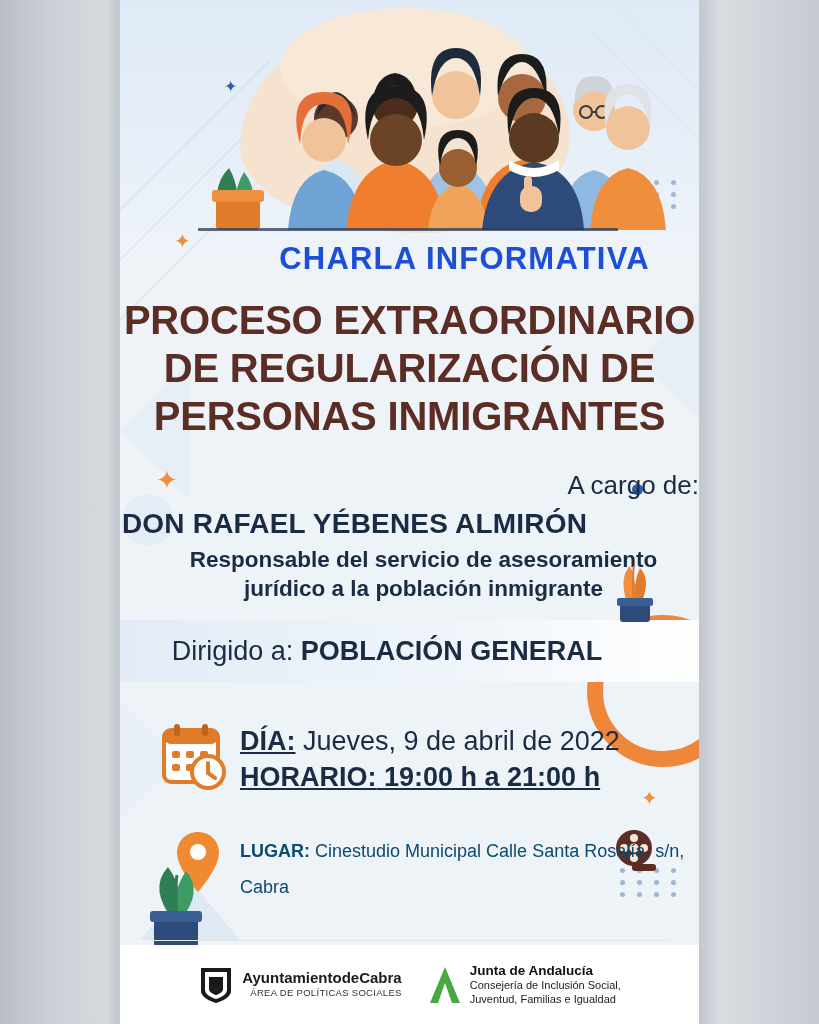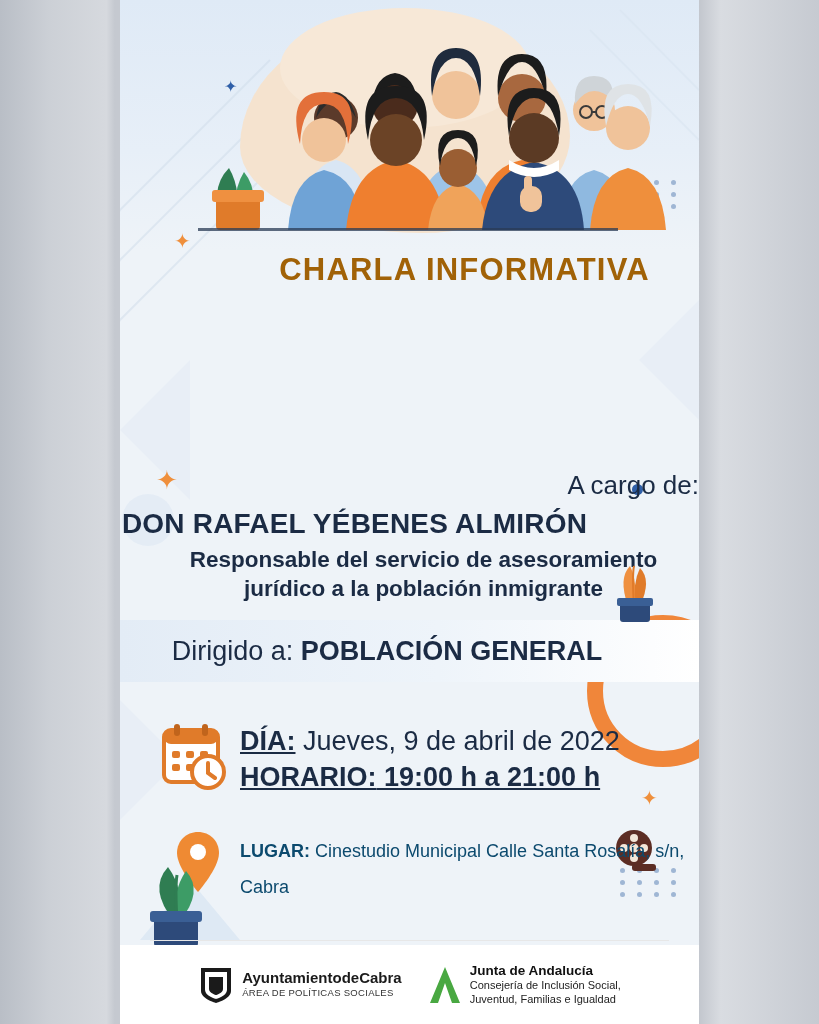--- a/index.html
+++ b/index.html
@@ -44,22 +44,22 @@
   .quarter::after{content:"";position:absolute;inset:-16px;}
   .band{
     position:absolute;left:0;top:620px;width:579px;height:62px;
     background:linear-gradient(90deg,#e3ecf6 0%,#eef4fa 55%,#ffffff 100%);
   }
   
   .illu{position:absolute;left:0;top:0;width:579px;height:250px;}
   .ground{position:absolute;left:78px;top:228px;width:420px;height:3px;background:#2a3b55;opacity:.75;}
   
   .kicker{
-    position:absolute;left:0;top:252px;width:689px;text-align:center;
-    font-size:31px;font-weight:bold;letter-spacing:1.2px;color:#a16207;
+    position:absolute;left:0;top:241px;width:689px;text-align:center;
+    font-size:31px;font-weight:bold;letter-spacing:1.2px;color:#1d4ed8;
   }
   .title{
     position:absolute;left:0;top:296px;width:579px;text-align:center;
     font-size:40px;line-height:48px;font-weight:bold;color:#5c2d24;
     letter-spacing:-0.2px;
   }
   .speaker-pre{
     position:absolute;left:0;top:470px;width:579px;text-align:right;
     font-size:26px;color:#1b2b44;
   }
@@ -89,21 +89,21 @@
   
   .cal{position:absolute;left:40px;top:722px;width:70px;height:70px;}
   .pin{position:absolute;left:55px;top:830px;width:46px;height:64px;}
   .reel{position:absolute;left:492px;top:828px;width:48px;height:44px;}
   
   .footer{
     position:absolute;left:0;top:945px;width:579px;height:79px;background:#ffffff;
     display:flex;align-items:center;justify-content:center;gap:26px;
   }
   .foot-sep{position:absolute;left:30px;top:940px;width:519px;height:1px;background:#e7e7e7;}
-  .logo-cabra{display:flex;align-items:center;gap:8px;}
+  .logo-cabra{display:flex;align-items:center;gap:8px;text-align:right;}
   .crest{width:36px;height:40px;}
   .cabra-txt{font-size:14.5px;color:#1a1a1a;line-height:15px;}
   .cabra-txt .l1{font-weight:bold;font-size:15px;}
   .cabra-txt .l2{font-size:9.5px;letter-spacing:.3px;color:#333;}
   .logo-junta{display:flex;align-items:center;gap:8px;}
   .junta-mark{width:34px;height:40px;}
   .junta-txt{font-size:12.5px;color:#111;line-height:14px;}
   .junta-txt .j1{font-weight:bold;font-size:13.5px;}
   .junta-txt .j2{font-size:11px;color:#222;}
   
@@ -266,20 +266,25 @@
             <rect x="400" y="186" width="22" height="26" rx="10"></rect>
             <rect x="404" y="176" width="8" height="18" rx="4"></rect>
           </g>
         </g>
       </svg>
       <div class="ground"></div>
     </div>
 
     <div class="kicker">CHARLA INFORMATIVA</div>
 
+    <div class="title">
+      <div>PROCESO EXTRAORDINARIO</div>
+      <div>DE REGULARIZACIÓN DE</div>
+      <div>PERSONAS INMIGRANTES</div>
+    </div>
 
     <div class="speaker-pre">A cargo de:</div>
     <div class="speaker">DON RAFAEL YÉBENES ALMIRÓN</div>
     <div class="speaker-role">
       <div>Responsable del servicio de asesoramiento</div>
       <div>jurídico a la población inmigrante</div>
     </div>
 
     <svg style="position:absolute;left:486px;top:558px;width:60px;height:66px;" viewBox="0 0 60 66">
       <path d="M22 48 q-10 -28 2 -40 q8 16 4 40" fill="#ef9040"></path>

